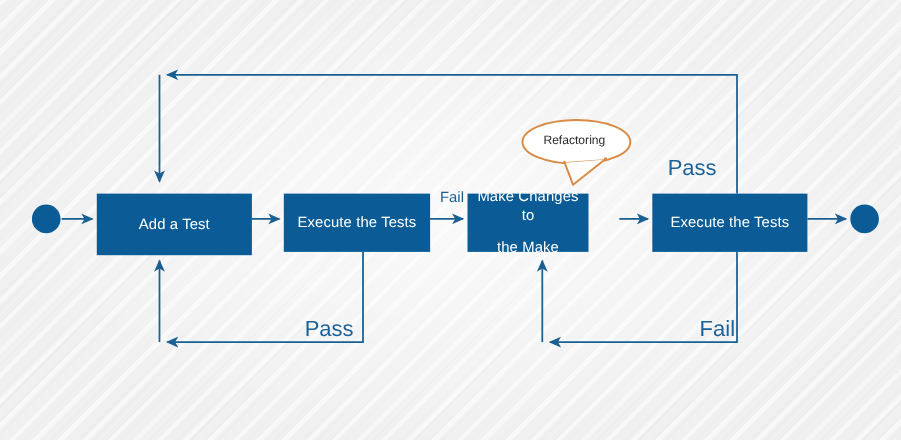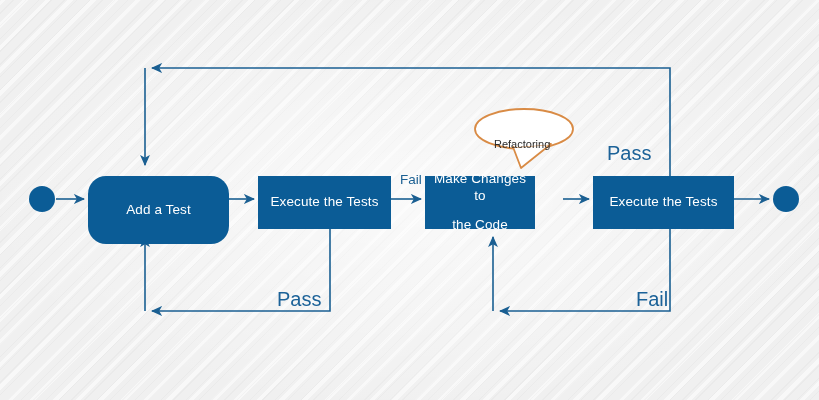--- a/index.html
+++ b/index.html
@@ -119,40 +119,40 @@
     <path d="M 145 311 L 145 237" fill="none" stroke="#1a5f92" stroke-width="1.6" marker-end="url(#arrowU)"></path>
 
     <path d="M 670 229 L 670 311 L 500 311" fill="none" stroke="#1a5f92" stroke-width="1.6" marker-end="url(#arrowL)"></path>
     <path d="M 493 311 L 493 237" fill="none" stroke="#1a5f92" stroke-width="1.6" marker-end="url(#arrowU)"></path>
 
     <ellipse cx="524" cy="129" rx="49" ry="20" fill="#ffffff" stroke="#d98b45" stroke-width="1.8"></ellipse>
     <path d="M 513 147 L 551 144 L 521 168 Z" fill="#ffffff" stroke="#d98b45" stroke-width="1.8" stroke-linejoin="round"></path>
     <path d="M 514 146 L 549 143.5" stroke="#ffffff" stroke-width="2.6" fill="none"></path>
   </svg>
 
-  <div class="node-box" style="left:88px; top:176px; width:141px; height:68px;border-radius:18px;">
+  <div class="node-box" style="left:88px; top:176px; width:141px; height:56px;">
     <span>Add a Test</span>
   </div>
 
   <div class="node-box" style="left:258px; top:176px; width:133px; height:53px;">
     <span>Execute the Tests</span>
   </div>
 
   <div class="node-box" style="left:425px; top:176px; width:110px; height:53px; flex-direction:column;gap:12px;">
     <span>Make Changes to</span>
-    <span>the Code</span>
+    <span>the Make</span>
   </div>
 
   <div class="node-box" style="left:593px; top:176px; width:141px; height:53px;">
     <span>Execute the Tests</span>
   </div>
 
   <div class="edge-label" style="left:400px; top:172px;">Fail</div>
 
   <div class="edge-label big" style="left:277px; top:288px;">Pass</div>
 
   <div class="edge-label big" style="left:607px; top:142px;">Pass</div>
 
   <div class="edge-label big" style="left:636px; top:288px;">Fail</div>
 
-  <div class="callout-text" style="left:494px; top:138px;">Refactoring</div>
+  <div class="callout-text" style="left:494px; top:122px;">Refactoring</div>
 
 </div>
 
 </body></html>

